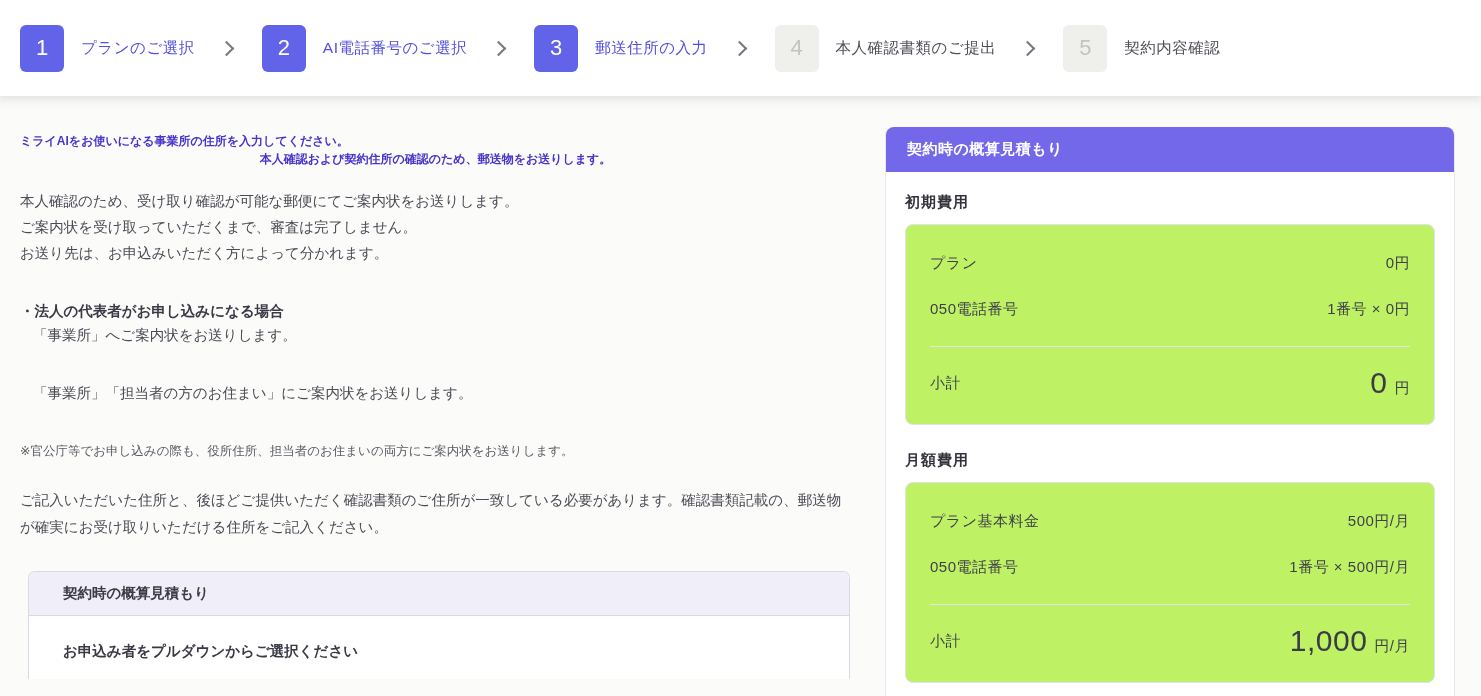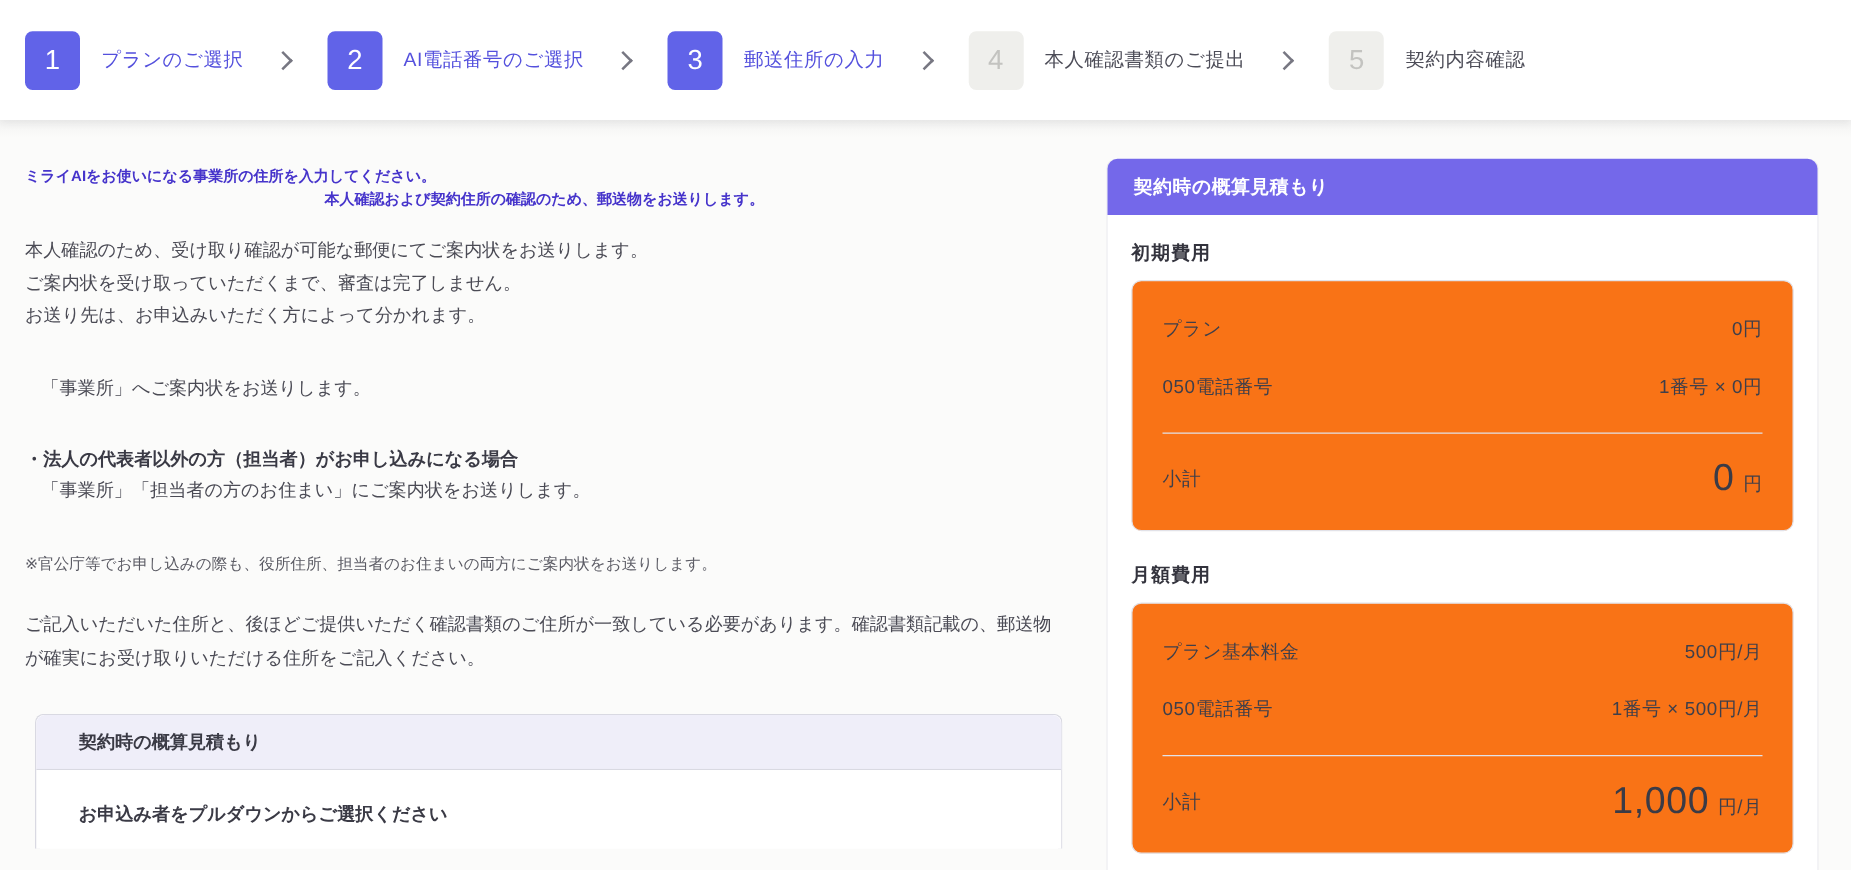--- a/index.html
+++ b/index.html
@@ -115,21 +115,21 @@
     color:#ffffff;
     letter-spacing:0.5px;
   }
   .estimate-body { padding:21px 19px 0 19px; }
   .est-section-title { font-size:15px; font-weight:bold; color:#33333d; letter-spacing:1px; }
   .est-card {
     margin-top:12px;
     border:1px solid #e2e2e8;
     border-radius:8px;
     padding:29px 24px 24px 24px;
-    background:#f97316;
+    background:#bef264;
   }
   .est-row {
     display:flex; justify-content:space-between; align-items:center;
     font-size:15px; color:#3f3f4a;
     margin-bottom:27px;
     letter-spacing:0.5px;
   }
   .est-divider { border:none; border-top:1px solid #e2e2e8; margin:3px 0 0 0; }
   .est-subtotal {
     display:flex; justify-content:space-between; align-items:center;
@@ -187,25 +187,25 @@
       <span style="display:block;text-align:center;">本人確認および契約住所の確認のため、郵送物をお送りします。</span>
     </h1>
 
     <p class="intro">
       <span>本人確認のため、受け取り確認が可能な郵便にてご案内状をお送りします。</span>
       <span>ご案内状を受け取っていただくまで、審査は完了しません。</span>
       <span>お送り先は、お申込みいただく方によって分かれます。</span>
     </p>
 
     <div class="case-block">
+      <div class="case-title">・法人の代表者がお申し込みになる場合</div>
       <div class="case-body">「事業所」へご案内状をお送りします。</div>
     </div>
 
     <div class="case-block">
-      <div class="case-title">・法人の代表者以外の方（担当者）がお申し込みになる場合</div>
       <div class="case-body">「事業所」「担当者の方のお住まい」にご案内状をお送りします。</div>
     </div>
 
     <p class="note">※官公庁等でお申し込みの際も、役所住所、担当者のお住まいの両方にご案内状をお送りします。</p>
 
     <p class="confirm-par">ご記入いただいた住所と、後ほどご提供いただく確認書類のご住所が一致している必要があります。確認書類記載の、郵送物が確実にお受け取りいただける住所をご記入ください。</p>
 
     <div class="corp-card">
       <div class="corp-card-header">契約時の概算見積もり</div>
       <div class="corp-card-body">

